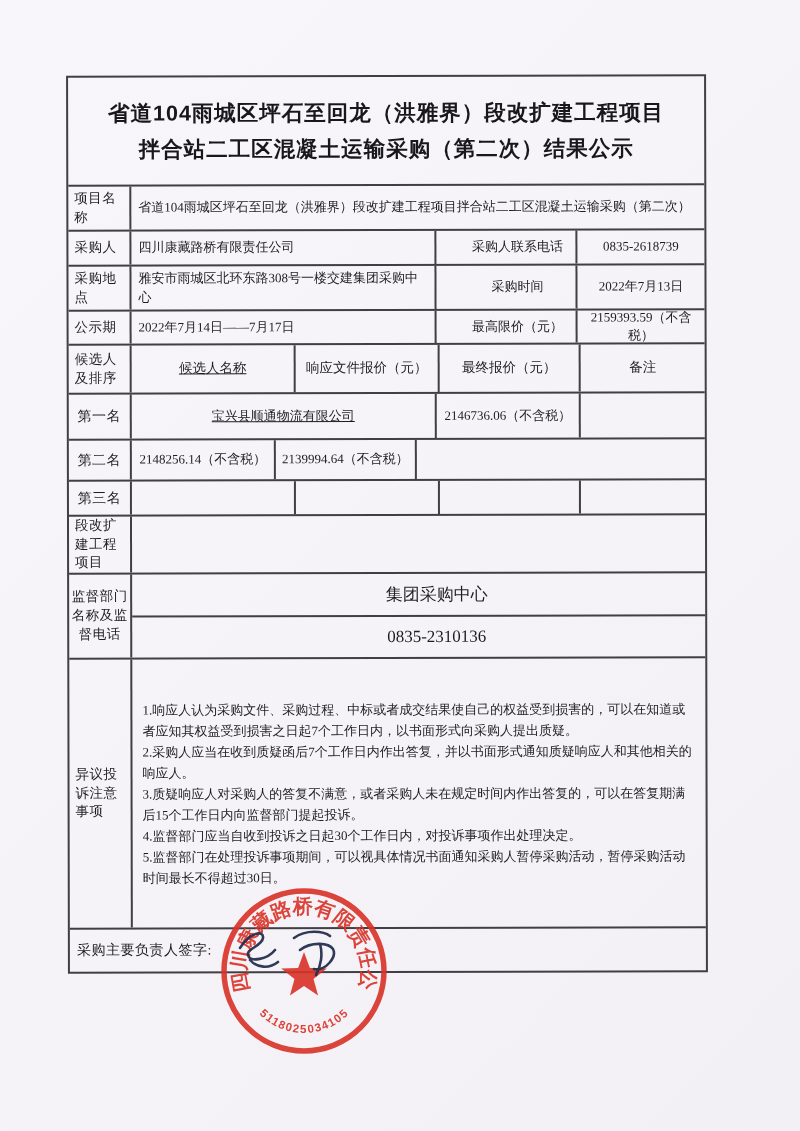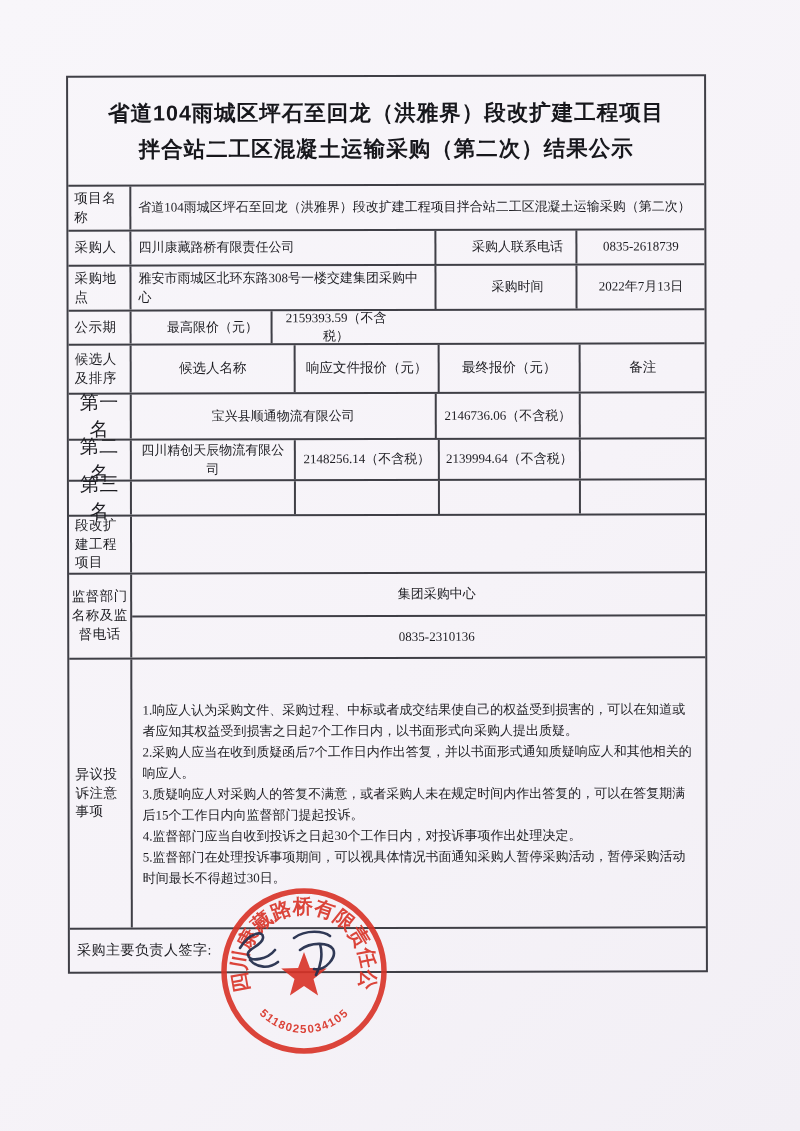--- a/index.html
+++ b/index.html
@@ -22,21 +22,21 @@
     display:flex;align-items:center;justify-content:center;
     font-size:13px;line-height:1.4;padding:2px 5px;text-align:center;
   }
   .cell.nb{border-left:none;}
   .c-label{flex:0 0 61px;justify-content:flex-start;text-align:left;
     font-size:13.5px;padding:2px 3px 2px 6px;letter-spacing:.5px;border-radius:17px;}
   .c-label.ctr{justify-content:center;text-align:center;padding:2px 2px;}
   .c-value{flex:1;justify-content:flex-start;text-align:left;padding:2px 7px;}
   .c-pl{flex:0 0 141px;padding-left:28px;}
   .c-pv{flex:0 0 129px;}
-  .c-name{flex:1;}
+  .c-name{flex:1;text-decoration:underline;}
   .c-bid{flex:0 0 144px;font-family:Liberation Serif, serif;}
   .c-final{flex:0 0 141px;}
   .c-note{flex:0 0 126px;}
   .r-title{height:107px;}
   .titlecell{flex:1;display:flex;flex-direction:column;align-items:center;justify-content:center;}
   .title{
     font-family:"Liberation Sans","DejaVu Sans",sans-serif;
     font-weight:bold;font-size:21.5px;line-height:36px;letter-spacing:1px;color:#17171c;
   }
   .r-project{height:45px;}
@@ -44,31 +44,31 @@
   .r-location{height:45px;}
   .r-publicity{height:34px;}
   .r-chead{height:49px;}
   .r-chead .cell{font-size:13.5px;}
   .r-rank1{height:46px;}
   .r-rank2{height:41px;}
   .r-rank3{height:35px;}
   .r-other{height:58px;}
   .r-superv{height:85px;}
   .superv-right{flex:1;display:flex;flex-direction:column;border-left:2px solid #3f3f46;box-sizing:border-box;}
-  .superv-sub{flex:1;display:flex;align-items:center;justify-content:center;font-size:13px;padding-left:36px;}
+  .superv-sub{flex:1;display:flex;align-items:center;justify-content:center;font-size:17px;padding-left:36px;}
   .superv-sub.second{border-top:2px solid #3f3f46;box-sizing:border-box;text-align:right;}
   .r-objection{height:270px;}
   .obj-text{flex:1;display:flex;flex-direction:column;justify-content:center;
     text-align:left;align-items:flex-start;padding:8px 10px;}
   .obj-text p{margin:0;font-size:13px;line-height:21px;}
   .r-sign{height:44px;}
   .sign-cell{flex:1;justify-content:flex-start;text-align:left;font-size:14px;padding-left:7px;letter-spacing:.5px;}
   .seal-svg{position:absolute;left:214px;top:881px;width:180px;height:180px;opacity:.9;}
   .sig-svg{position:absolute;left:232px;top:918px;width:130px;height:70px;}
-  .rank-cell{font-size:19px;}
+  .rank-cell{font-size:14px;}
 </style>
 </head>
 <body>
 
 <div class="tbl">
 
   <div class="row r-title first">
     <div class="cell nb titlecell">
       <div class="title">省道104雨城区坪石至回龙（洪雅界）段改扩建工程项目</div>
       <div class="title">拌合站二工区混凝土运输采购（第二次）结果公示</div>
@@ -89,20 +89,21 @@
 
   <div class="row r-location">
     <div class="cell nb c-label">采购地点</div>
     <div class="cell c-value">雅安市雨城区北环东路308号一楼交建集团采购中心</div>
     <div class="cell c-pl">采购时间</div>
     <div class="cell c-pv">2022年7月13日</div>
   </div>
 
   <div class="row r-publicity">
     <div class="cell nb c-label">公示期</div>
+    <div class="cell c-value">2022年7月14日——7月17日</div>
     <div class="cell c-pl">最高限价（元）</div>
     <div class="cell c-pv">2159393.59（不含税）</div>
   </div>
 
   <div class="row r-chead">
     <div class="cell nb c-label">候选人及排序</div>
     <div class="cell c-name">候选人名称</div>
     <div class="cell c-bid">响应文件报价（元）</div>
     <div class="cell c-final">最终报价（元）</div>
     <div class="cell c-note">备注</div>
@@ -110,21 +111,20 @@
 
   <div class="row r-rank1">
     <div class="cell nb c-label ctr rank-cell">第一名</div>
     <div class="cell c-name">宝兴县顺通物流有限公司</div>
     <div class="cell c-bid">2146736.06（不含税）</div>
     <div class="cell c-note"></div>
   </div>
 
   <div class="row r-rank2">
     <div class="cell nb c-label ctr rank-cell">第二名</div>
-    <div class="cell c-name">四川精创天辰物流有限公司</div>
     <div class="cell c-bid">2148256.14（不含税）</div>
     <div class="cell c-final">2139994.64（不含税）</div>
     <div class="cell c-note"></div>
   </div>
 
   <div class="row r-rank3">
     <div class="cell nb c-label ctr rank-cell">第三名</div>
     <div class="cell c-name"></div>
     <div class="cell c-bid"></div>
     <div class="cell c-final"></div>

